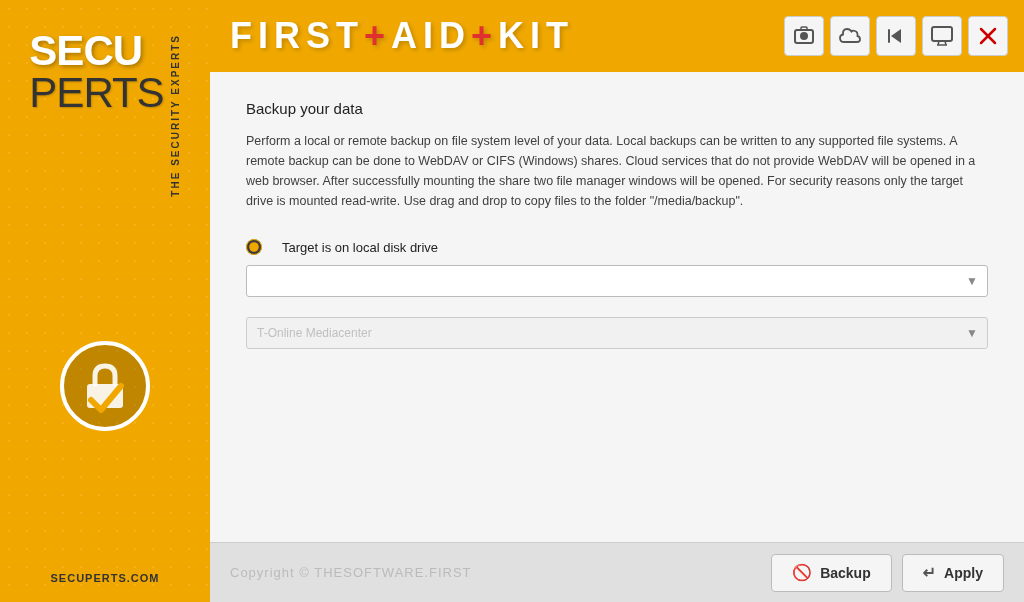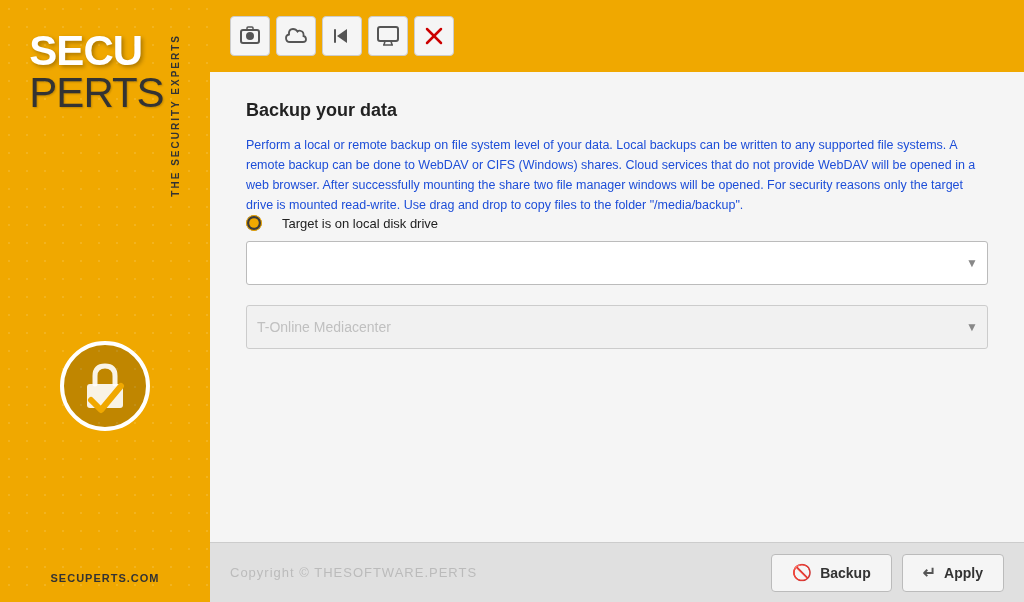--- a/index.html
+++ b/index.html
@@ -190,30 +190,31 @@
     .content-panel {
       flex: 1;
       background: #f5f5f5;
       margin: 0;
       padding: 28px 36px 20px 36px;
       display: flex;
       flex-direction: column;
     }
 
     .section-title {
-      font-size: 18px;
-      font-weight: 700;
+      font-size: 15px;
+      font-weight: 400;
       color: #222;
       margin-bottom: 14px;
     }
 
     .description-text {
       font-size: 12.5px;
-      color: #1d4ed8;
+      color: #404040;
       line-height: 1.6;
+      margin-bottom: 28px;
     }
 
     .option-row {
       display: flex;
       align-items: center;
       gap: 20px;
       margin-bottom: 10px;
     }
 
     .option-label {
@@ -230,26 +231,26 @@
     }
 
     .dropdown-wrapper {
       position: relative;
       width: 100%;
       margin-bottom: 20px;
     }
 
     .dropdown-wrapper select {
       width: 100%;
-      height: 44px;
+      height: 32px;
       background: #fff;
       border: 1px solid #bbb;
       border-radius: 3px;
       padding: 0 10px;
-      font-size: 14px;
+      font-size: 12px;
       color: #555;
       appearance: none;
       -webkit-appearance: none;
       cursor: pointer;
     }
 
     .dropdown-arrow {
       position: absolute;
       right: 10px;
       top: 50%;
@@ -348,20 +349,23 @@
       </div>
     </div>
 
     <span class="sidebar-url">SECUPERTS.COM</span>
   </div>
 </div>
 
 <div class="main-wrapper">
 
   <div class="header-bar">
+    <div class="app-title">
+      <span>FIRST</span><span class="plus">+</span><span>AID</span><span class="plus">+</span><span>KIT</span>
+    </div>
     <div class="header-controls">
       <button class="header-btn">
         <svg width="22" height="22" viewBox="0 0 22 22" fill="none" xmlns="http://www.w3.org/2000/svg">
           <circle cx="11" cy="11" r="4" fill="#555"></circle>
           <rect x="2" y="5" width="18" height="13" rx="2" stroke="#555" stroke-width="2" fill="none"></rect>
           <rect x="8" y="2" width="6" height="3" rx="1" stroke="#555" stroke-width="1.5" fill="none"></rect>
         </svg>
       </button>
       <button class="header-btn">
         <svg width="22" height="16" viewBox="0 0 22 16" fill="none" xmlns="http://www.w3.org/2000/svg">
@@ -409,21 +413,21 @@
 
       <div class="dropdown-wrapper disabled">
         <select disabled="">
           <option value="t-online">T-Online Mediacenter</option>
         </select>
         <span class="dropdown-arrow">▼</span>
       </div>
     </div>
 
     <div class="footer-bar">
-      <span class="copyright-text">Copyright © THESOFTWARE.PERTS</span>
+      <span class="copyright-text">Copyright © THESOFTWARE.FIRST</span>
       <div class="footer-buttons">
         <button class="btn btn-cancel">
           <span class="cancel-icon">🚫</span>
           <span>Backup</span>
         </button>
         <button class="btn btn-apply">
           <span class="apply-icon">↵</span>
           <span>Apply</span>
         </button>
       </div>

